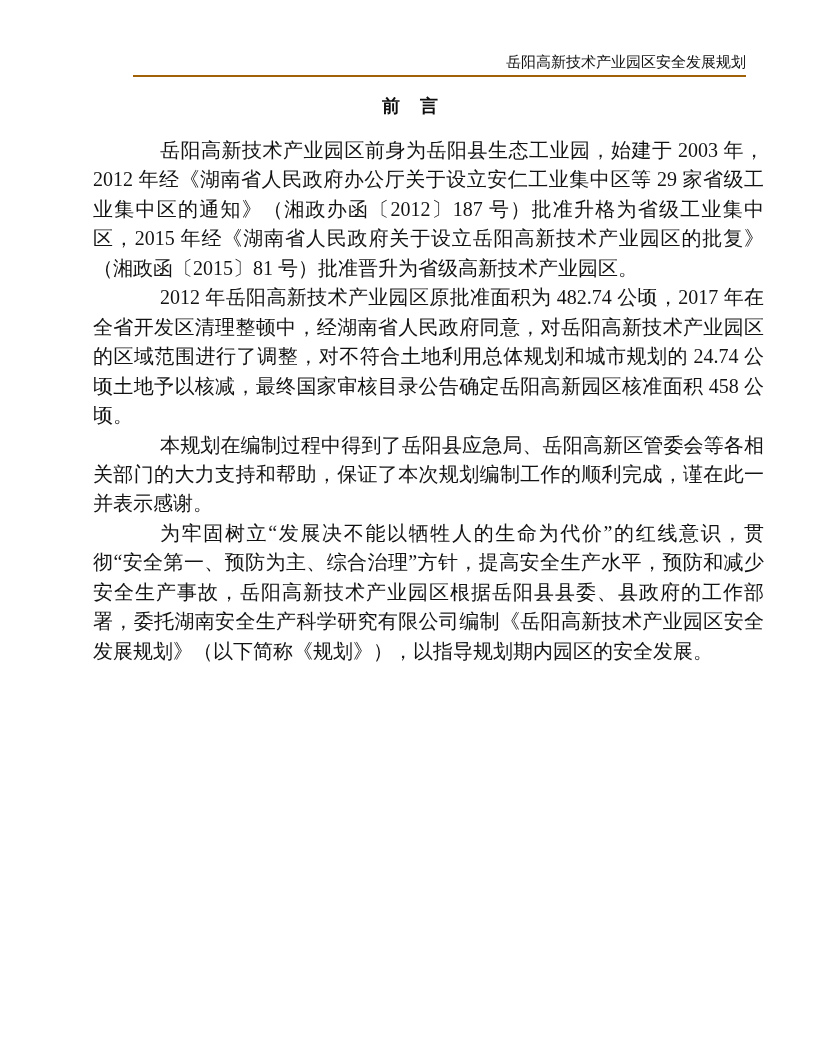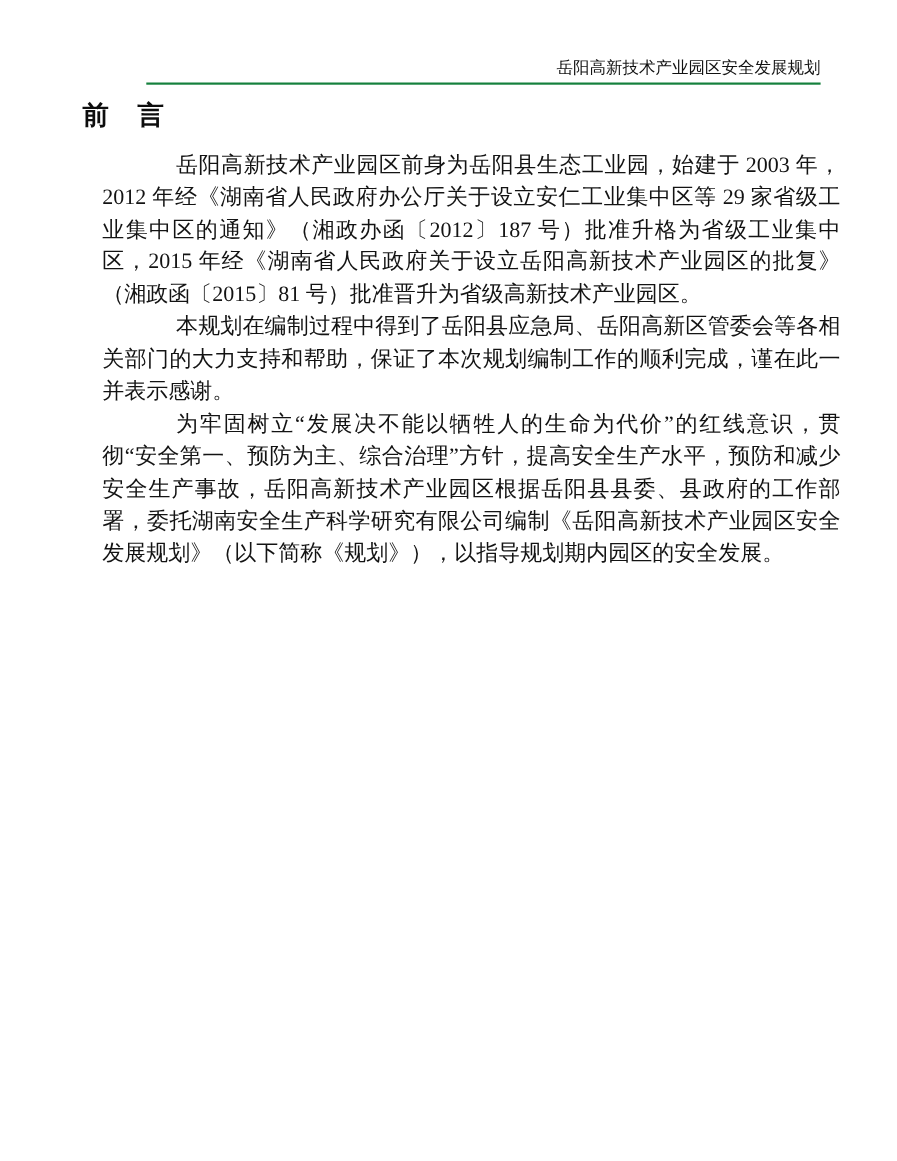--- a/index.html
+++ b/index.html
@@ -16,35 +16,35 @@
     color: #111111;
     font-family: "Liberation Serif", "DejaVu Serif", serif;
   }
   .header {
     position: absolute;
     top: 0;
     left: 133px;
     width: 613px;
     padding-top: 53px;
     padding-bottom: 3px;
-    border-bottom: 2px solid #15803d;
+    border-bottom: 2px solid #a16207;
     text-align: right;
     font-size: 15px;
     line-height: 19px;
     color: #111111;
     white-space: nowrap;
   }
   .doc-title {
     position: absolute;
     top: 90px;
     left: 75px;
     width: 671px;
     margin: 0;
-    text-align: left;
-    font-size: 24px;
+    text-align: center;
+    font-size: 18px;
     line-height: 32px;
     font-weight: bold;
     font-family: "Liberation Sans", "DejaVu Sans", sans-serif;
     color: #0d0d0d;
     letter-spacing: 1px;
   }
   .doc-body {
     position: absolute;
     top: 136px;
     left: 93px;
@@ -66,17 +66,18 @@
 <div class="page">
 
   <div class="header">
     <span>岳阳高新技术产业园区安全发展规划</span>
   </div>
 
   <h1 class="doc-title">前　言</h1>
 
   <div class="doc-body">
     <p>岳阳高新技术产业园区前身为岳阳县生态工业园，始建于 2003 年，2012 年经《湖南省人民政府办公厅关于设立安仁工业集中区等 29 家省级工业集中区的通知》（湘政办函〔2012〕187 号）批准升格为省级工业集中区，2015 年经《湖南省人民政府关于设立岳阳高新技术产业园区的批复》（湘政函〔2015〕81 号）批准晋升为省级高新技术产业园区。</p>
+    <p>2012 年岳阳高新技术产业园区原批准面积为 482.74 公顷，2017 年在全省开发区清理整顿中，经湖南省人民政府同意，对岳阳高新技术产业园区的区域范围进行了调整，对不符合土地利用总体规划和城市规划的 24.74 公顷土地予以核减，最终国家审核目录公告确定岳阳高新园区核准面积 458 公顷。</p>
     <p>本规划在编制过程中得到了岳阳县应急局、岳阳高新区管委会等各相关部门的大力支持和帮助，保证了本次规划编制工作的顺利完成，谨在此一并表示感谢。</p>
     <p>为牢固树立“发展决不能以牺牲人的生命为代价”的红线意识，贯彻“安全第一、预防为主、综合治理”方针，提高安全生产水平，预防和减少安全生产事故，岳阳高新技术产业园区根据岳阳县县委、县政府的工作部署，委托湖南安全生产科学研究有限公司编制《岳阳高新技术产业园区安全发展规划》（以下简称《规划》），以指导规划期内园区的安全发展。</p>
   </div>
 
 </div>
 
 </body></html>

